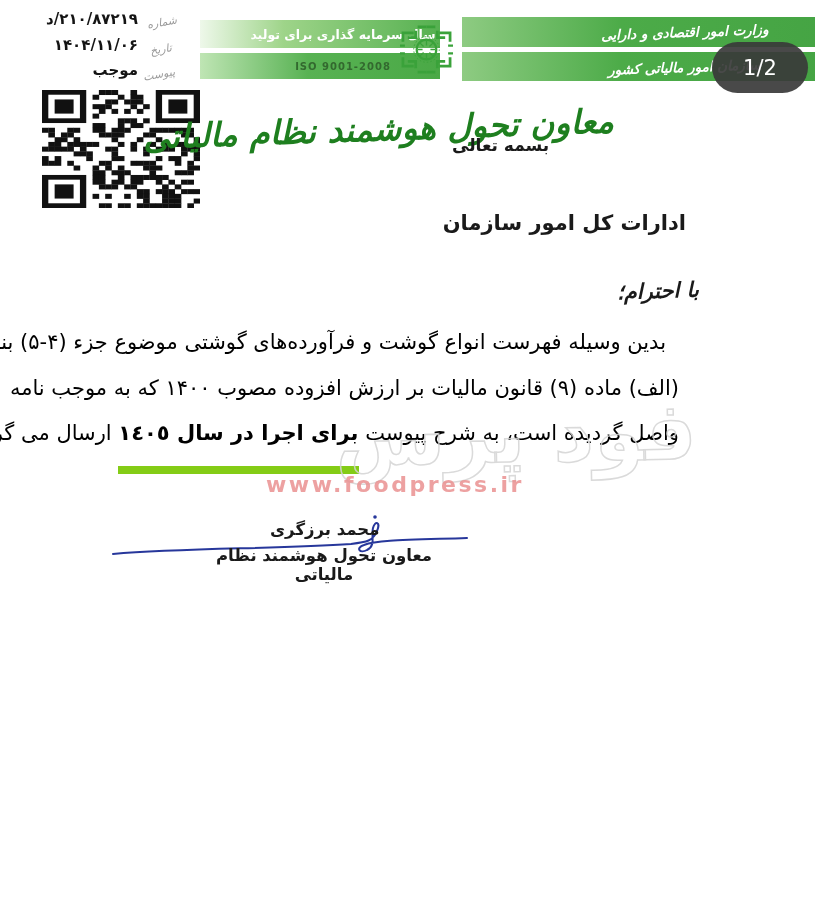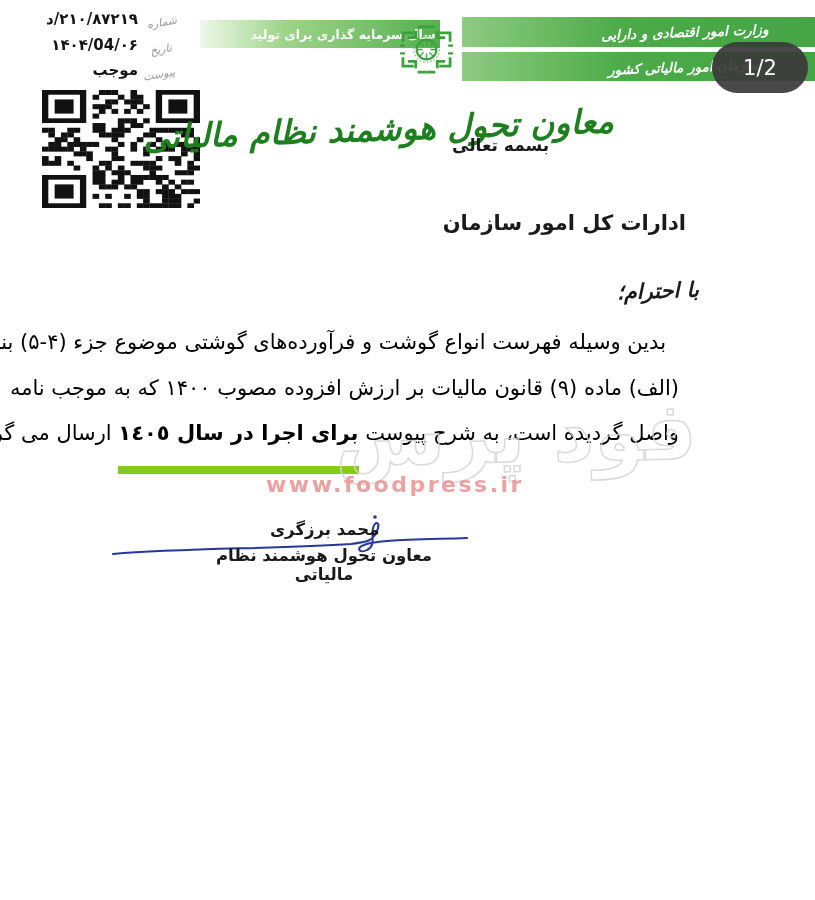--- a/index.html
+++ b/index.html
@@ -41,28 +41,31 @@
   .sig-title{position:absolute;left:188px;top:546px;width:272px;font-size:16.5px;font-weight:bold;direction:rtl;text-align:center;}
 </style>
 </head>
 <body>
 
 <div class="page">
 
   <div class="meta-value" style="left:40px;top:10px;width:98px;">۲۱۰/۸۷۲۱۹/د</div>
   <div class="meta-label" style="left:147px;top:16px;">شماره</div>
 
-  <div class="meta-value" style="left:40px;top:36px;width:98px;">۱۴۰۴/04/۰۶</div>
+  <div class="meta-value" style="left:40px;top:36px;width:98px;">۱۴۰۴/۱۱/۰۶</div>
   <div class="meta-label" style="left:150px;top:43px;">تاریخ</div>
 
   <div class="meta-value" style="left:40px;top:61px;width:98px;">موجب</div>
   <div class="meta-label" style="left:143px;top:68px;">پیوست</div>
 
   <div class="banner banner-left1">
     <span>سال سرمایه گذاری برای تولید</span>
+  </div>
+  <div class="banner banner-left2">
+    <span>ISO 9001-2008</span>
   </div>
 
   <svg class="logo" viewBox="0 0 60 56" aria-hidden="true">
     <g fill="none" stroke="#3aa23a">
       <circle cx="30" cy="28" r="10" stroke-width="2.2"></circle>
       <circle cx="30" cy="28" r="13" stroke-width="1" stroke-dasharray="1.5 2.2"></circle>
       <path stroke-width="1.4" d="M30,19 v5 M30,37 v-5 M21,28 h5 M39,28 h-5 M23.5,21.5 l3.5,3.5 M36.5,34.5 l-3.5,-3.5 M36.5,21.5 l-3.5,3.5 M23.5,34.5 l3.5,-3.5"></path>
       <g stroke-width="2.8">
         <path d="M6,20 v-9 h11 M11,16 h8 v-7 M21,5 h9"></path>
         <path d="M54,20 v-9 h-11 M49,16 h-8 v-7 M39,5 h-9"></path>

